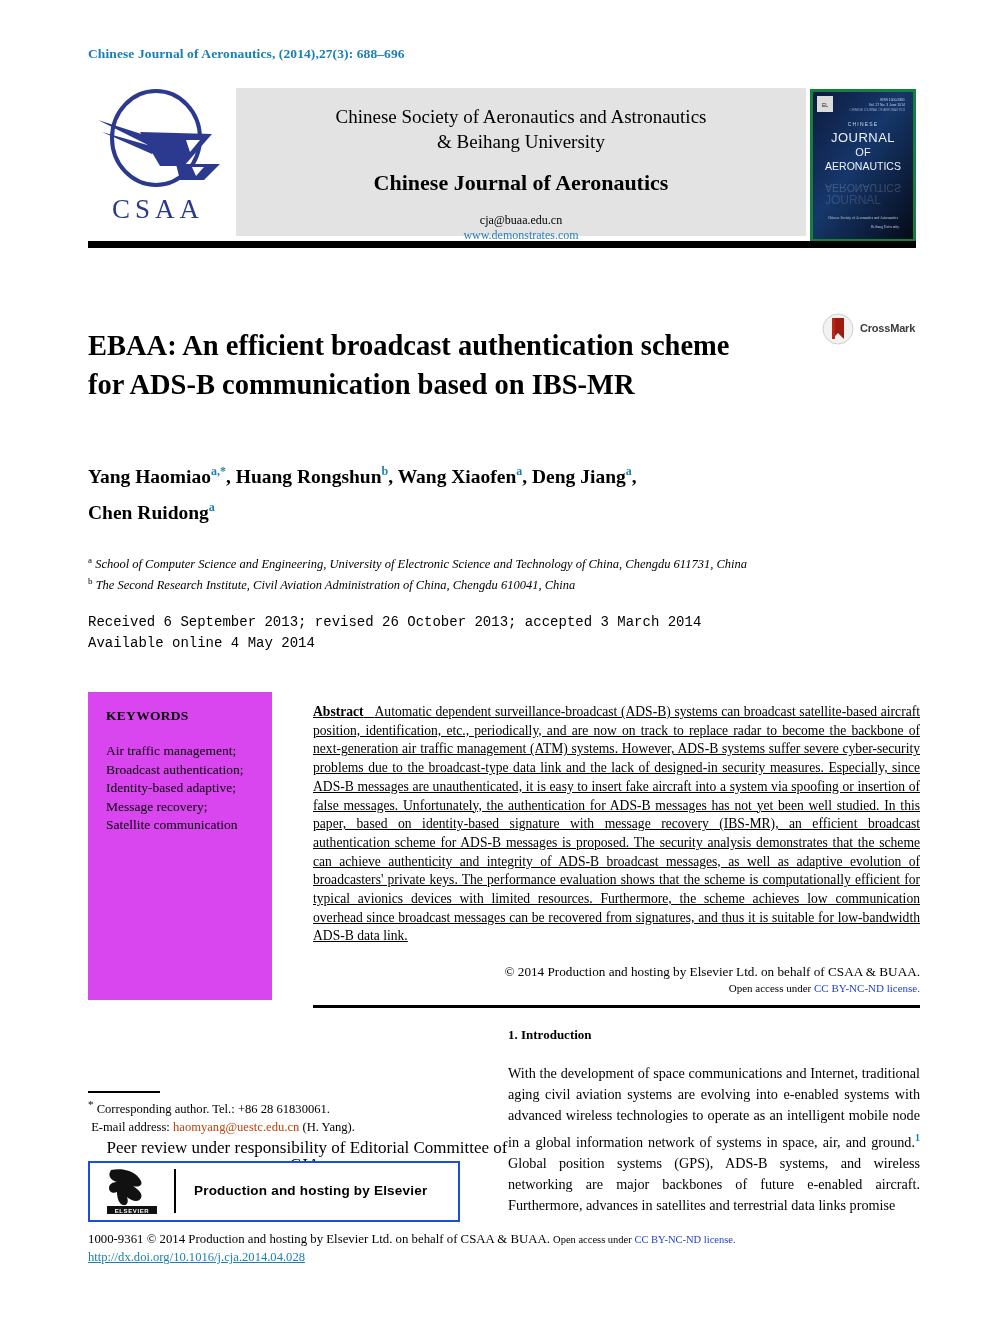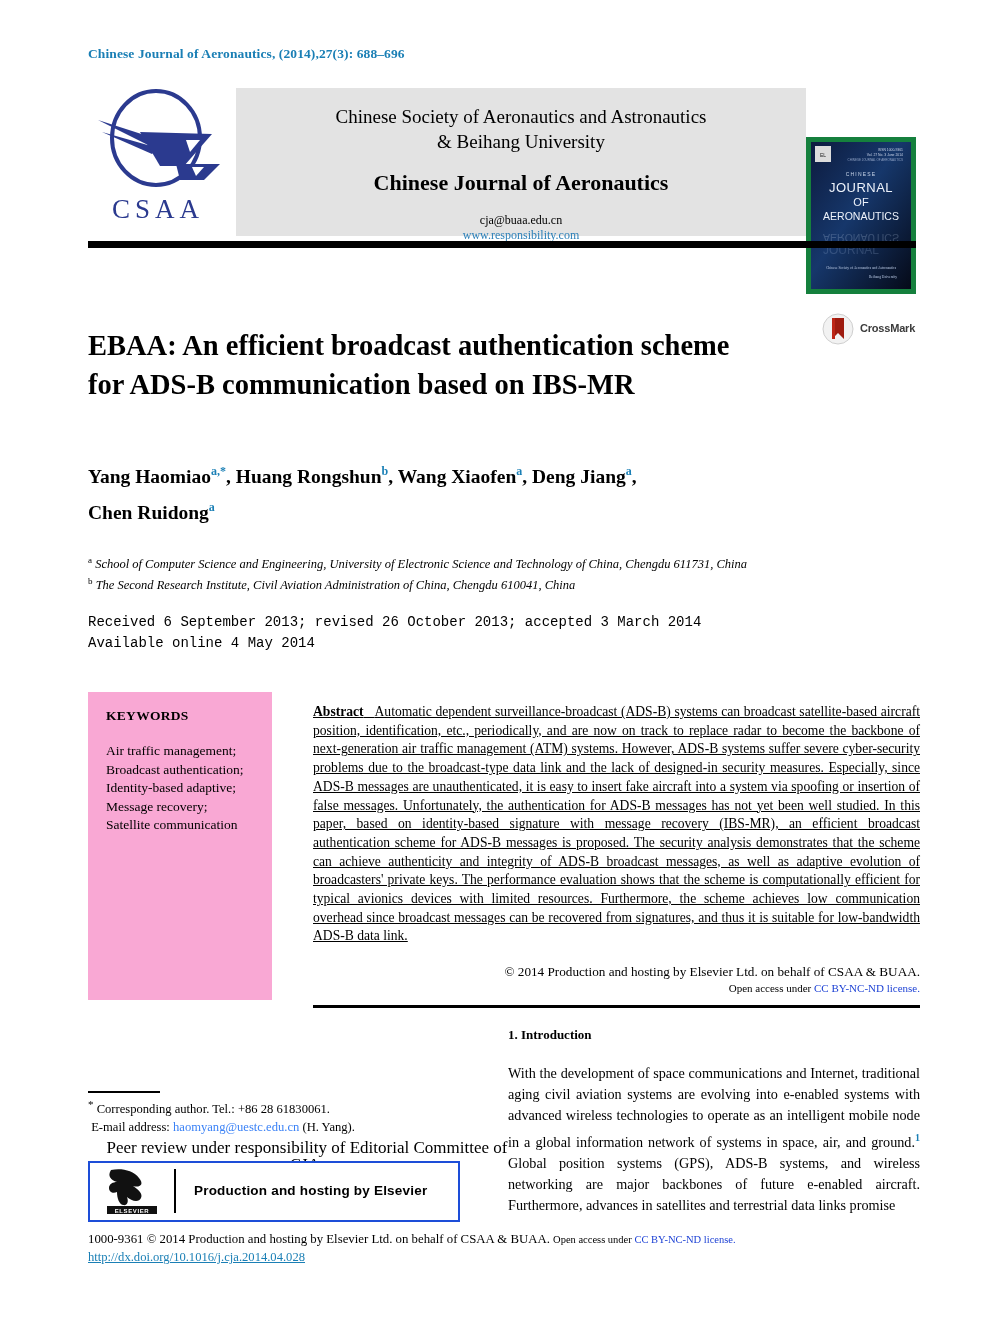--- a/index.html
+++ b/index.html
@@ -91,24 +91,23 @@
     font-size: 12px;
     line-height: 15px;
     color: #2a7fb8;
   }
   .cover-thumb {
     position: absolute;
     right: 0;
     top: 1px;
     width: 100px;
     height: 147px;
-    border: 5px solid #15803d;
+    border: 3px solid #15803d;
     background: #0a1430;
     overflow: hidden;
-    margin-top: 48px;
   }
   .cover-thumb svg { display:block; }
 
   .rule-thick {
     position: absolute;
     left: 88px;
     top: 241px;
     width: 828px;
     height: 7px;
     background: #000;
@@ -194,21 +193,21 @@
     font-family: Liberation Mono, monospace;
   }
 
   
   .keywords-box {
     position: absolute;
     left: 88px;
     top: 692px;
     width: 184px;
     height: 308px;
-    background: #f9a8d4;
+    background: #d946ef;
   }
   .kw-head {
     position: absolute;
     left: 18px;
     top: 16px;
     font-size: 13.5px;
     font-weight: bold;
     letter-spacing: 0.3px;
     font-family: "Liberation Serif", serif;
   }
@@ -299,21 +298,21 @@
     top: 1096px;
     width: 420px;
     font-size: 12.6px;
     line-height: 17.5px;
     font-family: "Liberation Serif", serif;
   }
   .fn-star {
     font-size: 11px;
     vertical-align: super;
   }
-  .mail-link { color: #3b82f6; text-decoration: none; }
+  .mail-link { color: #c2410c; text-decoration: none; }
   .peer-review {
     position: absolute;
     left: 97px;
     top: 1139px;
     width: 420px;
     font-size: 17px;
     line-height: 17px;
     font-family: "Liberation Serif", serif;
     text-align: center;
   }
@@ -396,21 +395,21 @@
       <div class="csaa-word">CSAA</div>
     </div>
 
     <div class="masthead-center">
       <div class="mh-society">
         <span>Chinese Society of Aeronautics and Astronautics</span><br>
         <span>&amp; Beihang University</span>
       </div>
       <div class="mh-journal">Chinese Journal of Aeronautics</div>
       <div class="mh-email">cja@buaa.edu.cn</div>
-      <div class="mh-url">www.responsibility.com</div>
+      <div class="mh-url">www.demonstrates.com</div>
     </div>
 
     <div class="cover-thumb">
       <svg width="100" height="147" viewBox="0 0 100 147">
         <defs>
           <linearGradient id="cv" x1="0" y1="0" x2="1" y2="1">
             <stop offset="0%" stop-color="#0d1b3e"></stop>
             <stop offset="45%" stop-color="#16376b"></stop>
             <stop offset="100%" stop-color="#050a18"></stop>
           </linearGradient>

